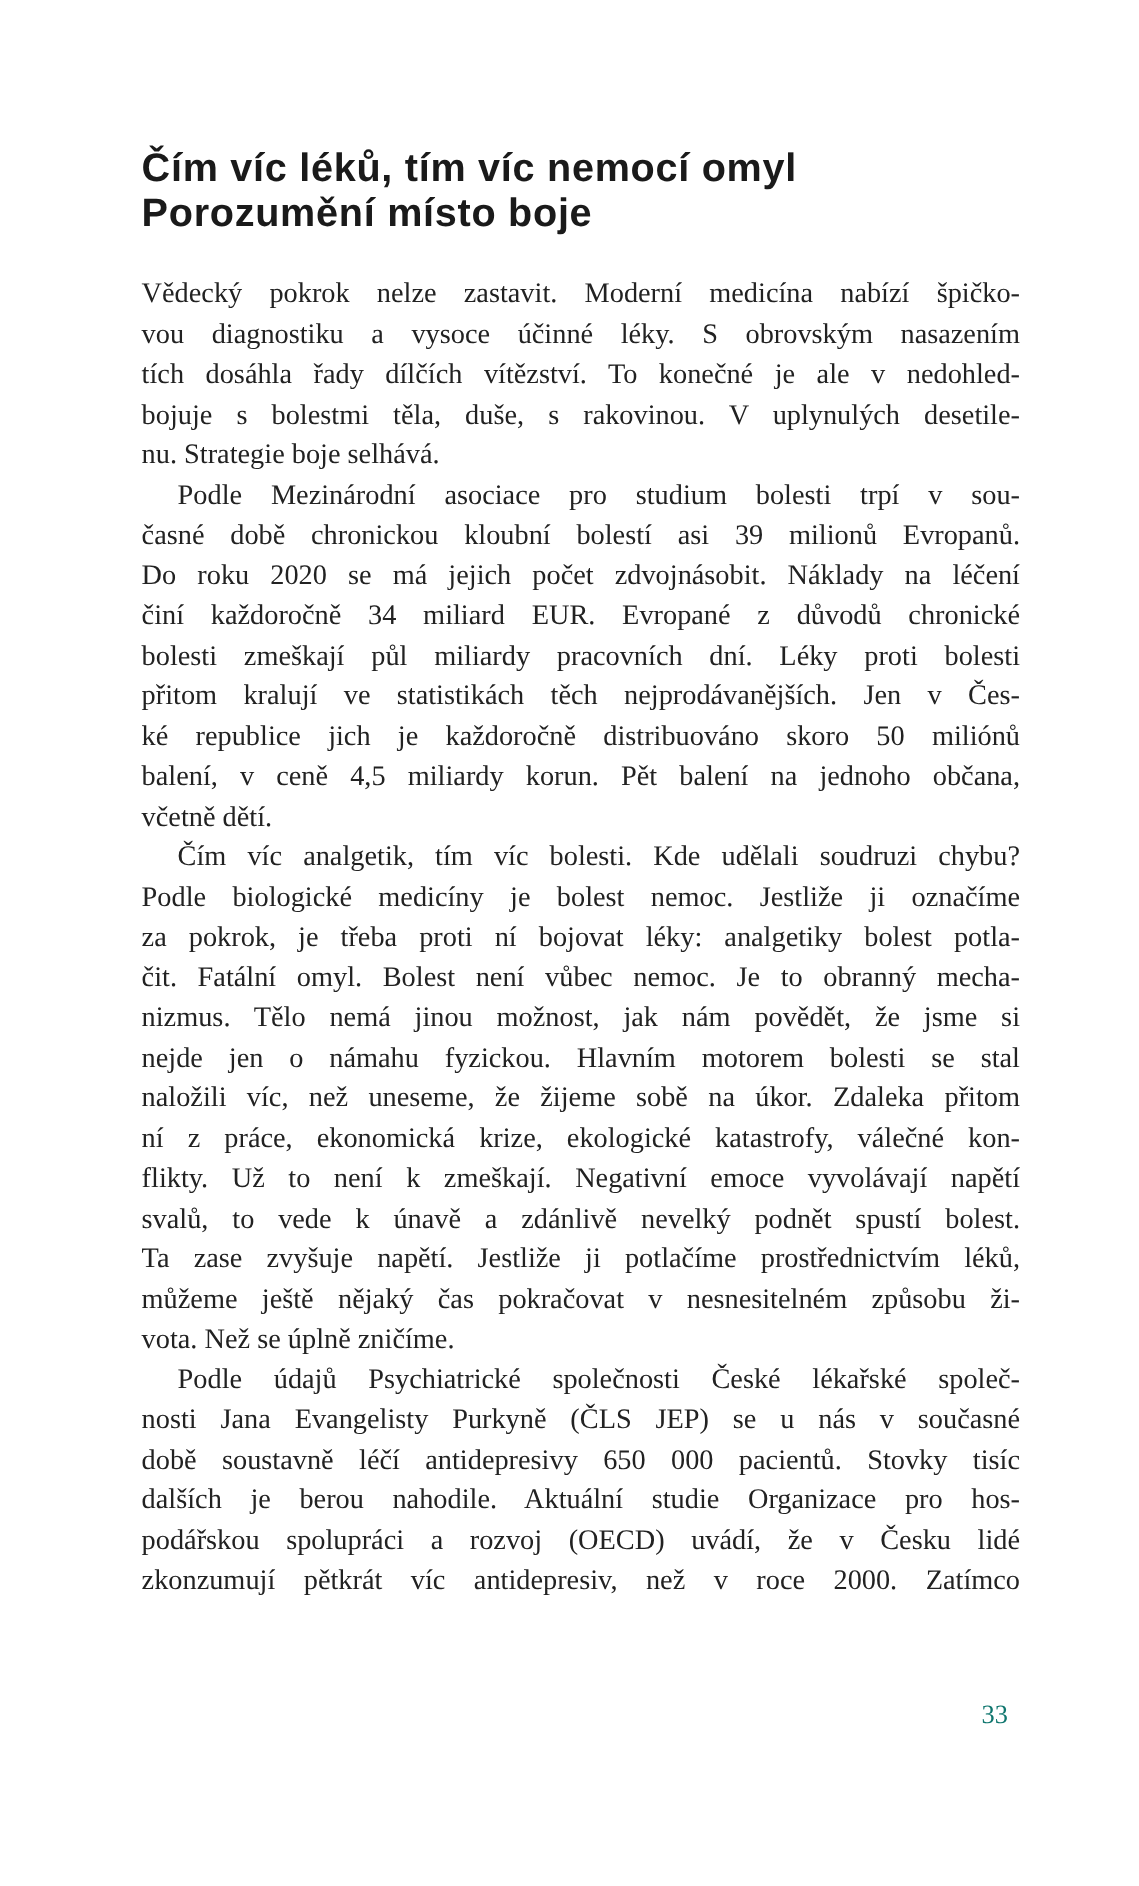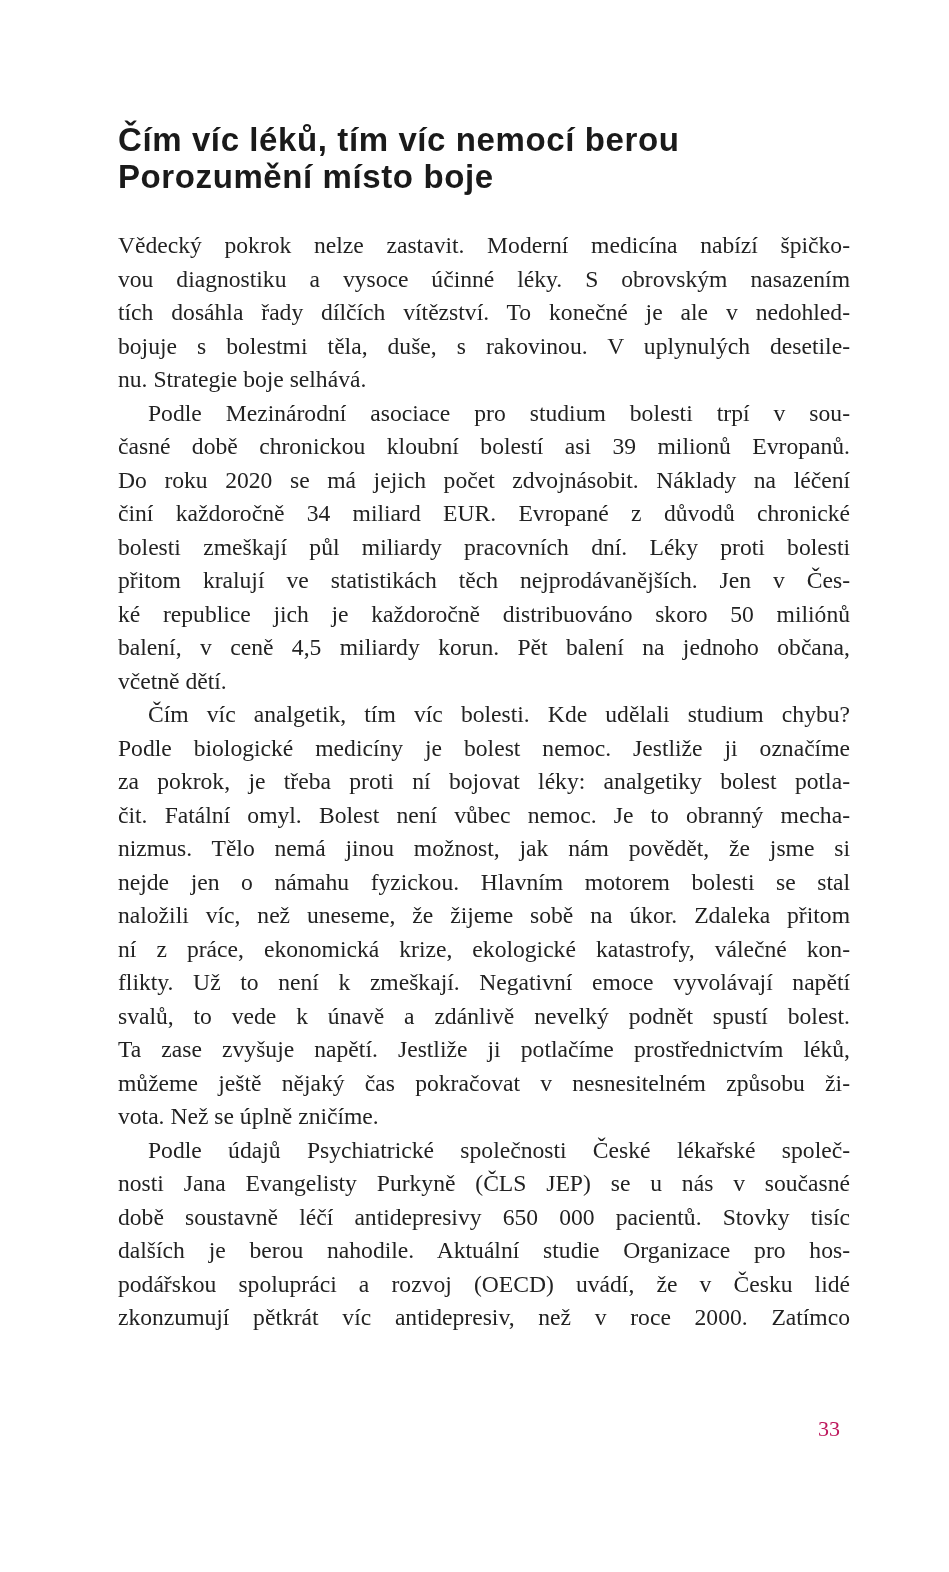--- a/index.html
+++ b/index.html
@@ -15,30 +15,30 @@
   .body-text {
     position: absolute; left: 118px; top: 229px; width: 732px;
     font-family: Liberation Serif, serif; font-size: 23.6px; line-height: 33.5px;
     color: #222;
   }
   .line { display: block; white-space: nowrap; text-align: justify; text-align-last: justify; height: 33.5px; }
   .line.last { text-align-last: left; }
   .line.indent { text-indent: 30px; }
   .page-number {
     position: absolute; left: 818px; top: 1416px;
-    font-family: "Liberation Serif", serif; font-size: 22px; color: #be185d;
+    font-family: "Liberation Serif", serif; font-size: 22px; color: #0f766e;
   }
 </style>
 </head>
 <body>
 
 <div class="page">
 
   <h1 class="heading">
-    <span>Čím víc léků, tím víc nemocí berou</span>
+    <span>Čím víc léků, tím víc nemocí omyl</span>
     <span>Porozumění místo boje</span>
   </h1>
 
   <div class="body-text">
 
     <div>
       <span class="line">Vědecký pokrok nelze zastavit. Moderní medicína nabízí špičko-</span>
       <span class="line">vou diagnostiku a vysoce účinné léky. S obrovským nasazením</span>
       <span class="line">tích dosáhla řady dílčích vítězství. To konečné je ale v nedohled-</span>
       <span class="line">bojuje s bolestmi těla, duše, s rakovinou. V uplynulých desetile-</span>
@@ -51,21 +51,21 @@
       <span class="line">Do roku 2020 se má jejich počet zdvojnásobit. Náklady na léčení</span>
       <span class="line">činí každoročně 34 miliard EUR. Evropané z důvodů chronické</span>
       <span class="line">bolesti zmeškají půl miliardy pracovních dní. Léky proti bolesti</span>
       <span class="line">přitom kralují ve statistikách těch nejprodávanějších. Jen v Čes-</span>
       <span class="line">ké republice jich je každoročně distribuováno skoro 50 miliónů</span>
       <span class="line">balení, v ceně 4,5 miliardy korun. Pět balení na jednoho občana,</span>
       <span class="line last">včetně dětí.</span>
     </div>
 
     <div>
-      <span class="line indent">Čím víc analgetik, tím víc bolesti. Kde udělali studium chybu?</span>
+      <span class="line indent">Čím víc analgetik, tím víc bolesti. Kde udělali soudruzi chybu?</span>
       <span class="line">Podle biologické medicíny je bolest nemoc. Jestliže ji označíme</span>
       <span class="line">za pokrok, je třeba proti ní bojovat léky: analgetiky bolest potla-</span>
       <span class="line">čit. Fatální omyl. Bolest není vůbec nemoc. Je to obranný mecha-</span>
       <span class="line">nizmus. Tělo nemá jinou možnost, jak nám povědět, že jsme si</span>
       <span class="line">nejde jen o námahu fyzickou. Hlavním motorem bolesti se stal</span>
       <span class="line">naložili víc, než uneseme, že žijeme sobě na úkor. Zdaleka přitom</span>
       <span class="line">ní z práce, ekonomická krize, ekologické katastrofy, válečné kon-</span>
       <span class="line">flikty. Už to není k zmeškají. Negativní emoce vyvolávají napětí</span>
       <span class="line">svalů, to vede k únavě a zdánlivě nevelký podnět spustí bolest.</span>
       <span class="line">Ta zase zvyšuje napětí. Jestliže ji potlačíme prostřednictvím léků,</span>

